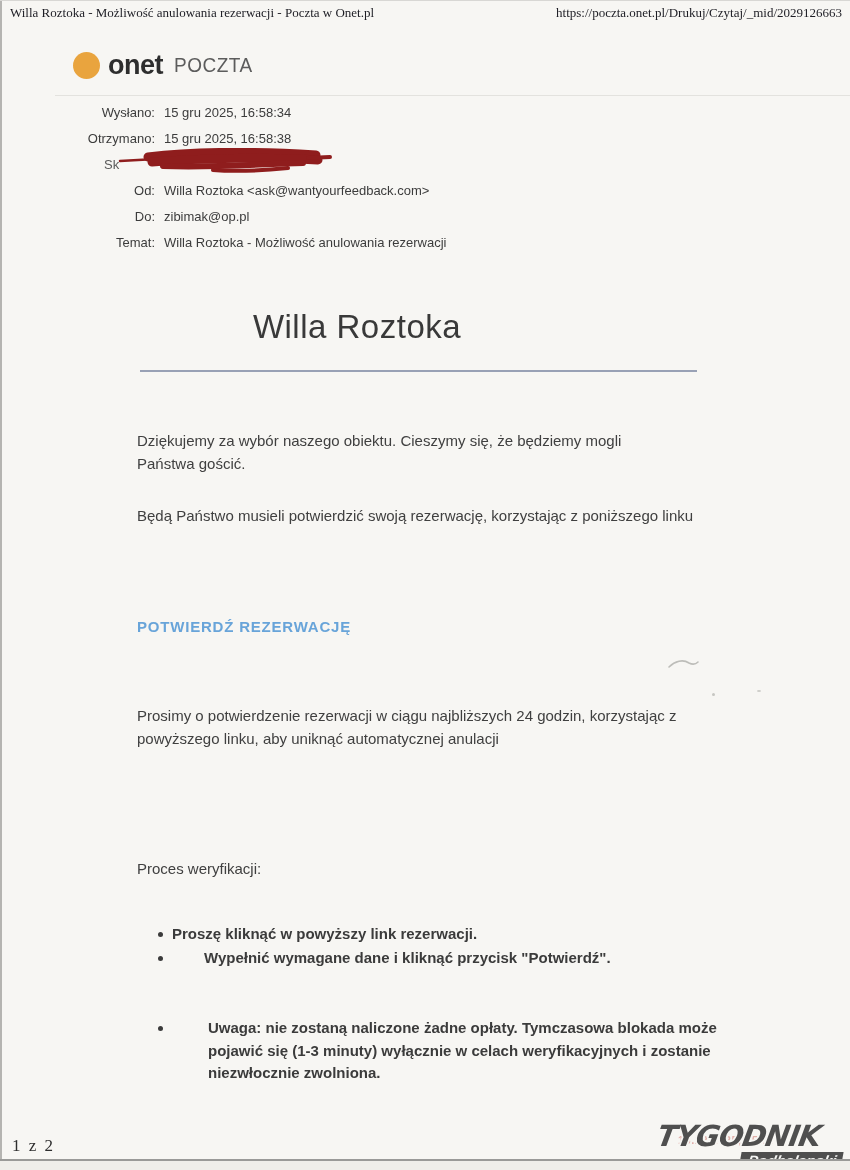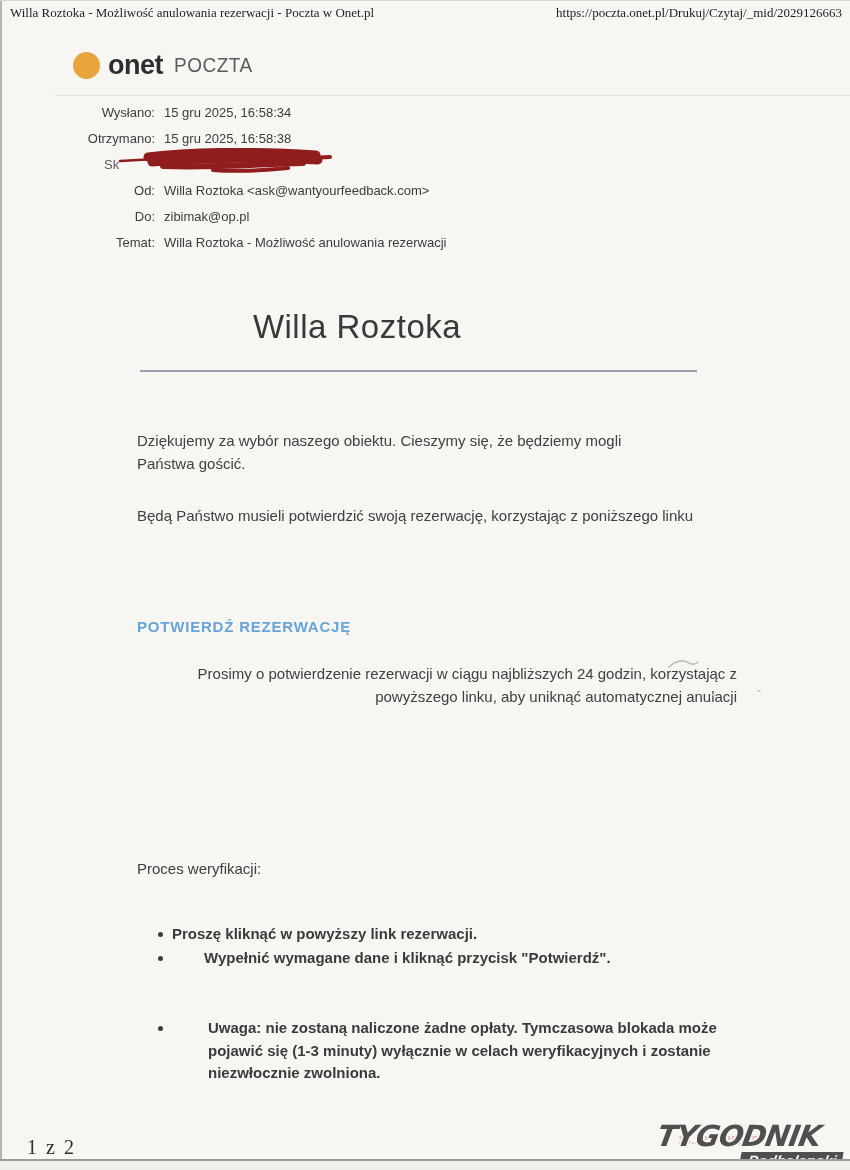--- a/index.html
+++ b/index.html
@@ -48,34 +48,34 @@
   }
   .title-divider{position:absolute;top:370px;left:140px;width:557px;height:2px;background:#99a1b5;}
   .p{position:absolute;left:137px;font-size:15px;line-height:22.5px;color:#404040;margin:0;}
   .p1{top:430px;width:515px;}
   .p2{top:505px;width:560px;}
   .confirm-link{
     position:absolute;left:137px;top:618px;font-size:15px;font-weight:bold;
     letter-spacing:0.8px;color:#68a4d9;
     text-underline-offset:3px;cursor:pointer;
   }
-  .p3{top:663px;width:600px;text-align:right;}
+  .p3{top:705px;width:600px;}
   .heading{top:812px;width:420px;margin-top:46px;}
   .bullet{position:absolute;left:158px;display:flex;font-weight:bold;font-size:15px;line-height:22.5px;color:#3b3b3b;}
   .bullet .dot{width:5px;height:5px;background:#3b3b3b;border-radius:50%;margin:9px 9px 0 0;flex:none;}
   .b1{top:879px;width:600px;margin-top:44px;}
   .b2{top:947px;width:600px;gap:32px;}
   .b3{top:1017px;width:559px;gap:36px;}
   .bullet .btxt{display:block;}
 
   
   .page-number{
-    position:absolute;left:27px;top:1136px;
+    position:absolute;left:12px;top:1136px;
     font-family:"Liberation Serif","DejaVu Serif",serif;
-    font-size:20px;letter-spacing:2px;color:#2e2e2e;
+    font-size:17px;letter-spacing:2px;color:#2e2e2e;
   }
 
   
   .tygodnik{position:absolute;top:1119px;right:2px;width:218px;height:50px;}
   .tygodnik-stamp{
     position:absolute;top:15px;left:48px;color:rgba(190,60,50,0.38);
     font-size:11px;font-weight:bold;letter-spacing:0.5px;white-space:nowrap;
   }
   .tygodnik-main{
     position:absolute;top:0;left:0;width:100%;text-align:center;

